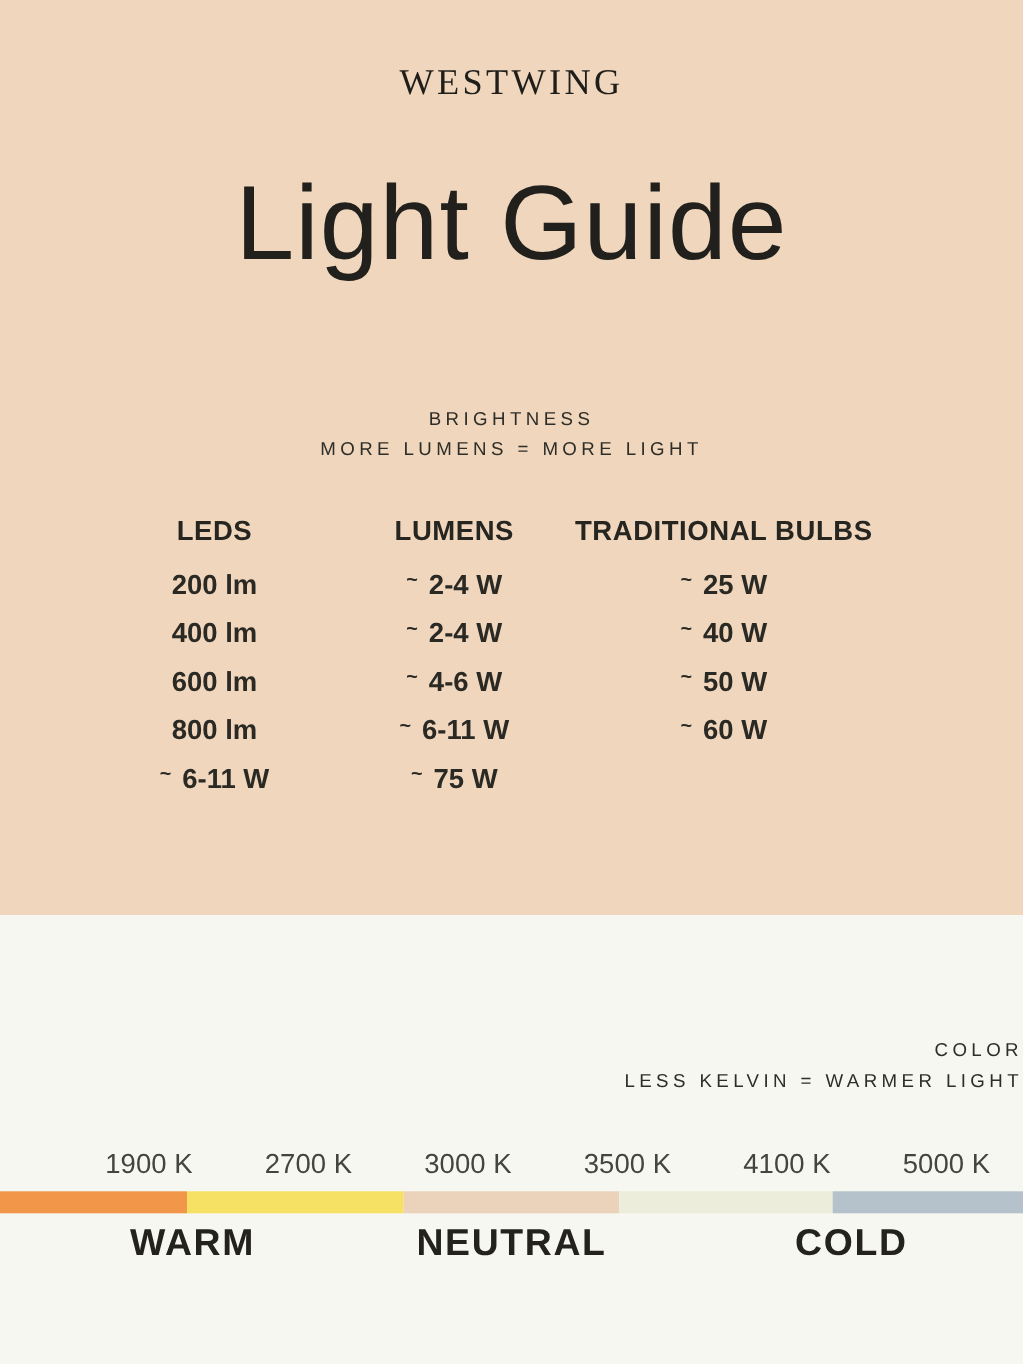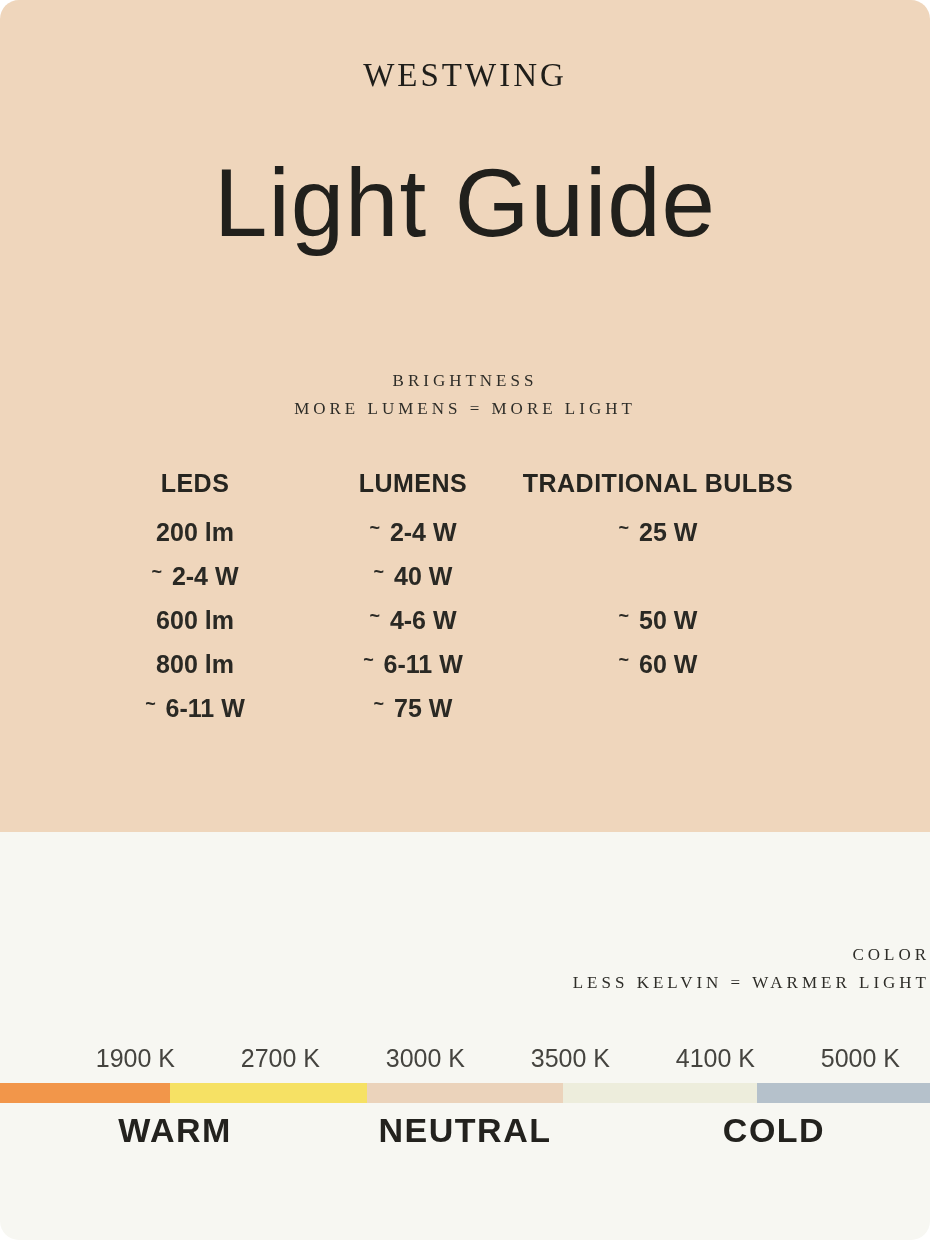--- a/index.html
+++ b/index.html
@@ -3,21 +3,20 @@
 <meta charset="utf-8">
 <style>
   html, body { margin: 0; padding: 0; }
   .page {
     position: relative;
     width: 930px;
     height: 1240px;
     font-family: "Liberation Sans", sans-serif;
     color: #2A2924;
     overflow: hidden;
-    border-radius: 19px;
   }
   .top-section {
     height: 832px;
     background: #EFD6BC;
     text-align: center;
     overflow: hidden;
   }
   .bottom-section {
     height: 408px;
     background: #F7F7F2;
@@ -34,21 +33,21 @@
   }
   .title {
     margin: 60px 0 0 0;
     font-size: 96px;
     line-height: 96px;
     font-weight: 400;
     letter-spacing: 1px;
     color: #21201C;
   }
   .mono-heading, .mono-sub {
-    font-family: Liberation Serif, serif;
+    font-family: Liberation Sans, sans-serif;
     font-size: 17px;
     line-height: 28px;
     letter-spacing: 4px;
     color: #2E2D28;
   }
   .brightness-mono { margin-top: 116px; }
   .color-mono { padding-top: 109px; }
   .table {
     width: 740px;
     margin: 43px 0 0 70px;
@@ -130,20 +129,21 @@
         <div class="tcell">LUMENS</div>
         <div class="tcell">TRADITIONAL BULBS</div>
       </div>
       <div class="tbody">
           <div class="trow">
             <div class="tcell">200 lm</div>
             <div class="tcell"><span class="tilde">~</span> 2-4 W</div>
             <div class="tcell"><span class="tilde">~</span> 25 W</div>
           </div>
           <div class="trow">
+            <div class="tcell">400 lm</div>
             <div class="tcell"><span class="tilde">~</span> 2-4 W</div>
             <div class="tcell"><span class="tilde">~</span> 40 W</div>
           </div>
           <div class="trow">
             <div class="tcell">600 lm</div>
             <div class="tcell"><span class="tilde">~</span> 4-6 W</div>
             <div class="tcell"><span class="tilde">~</span> 50 W</div>
           </div>
           <div class="trow">
             <div class="tcell">800 lm</div>

